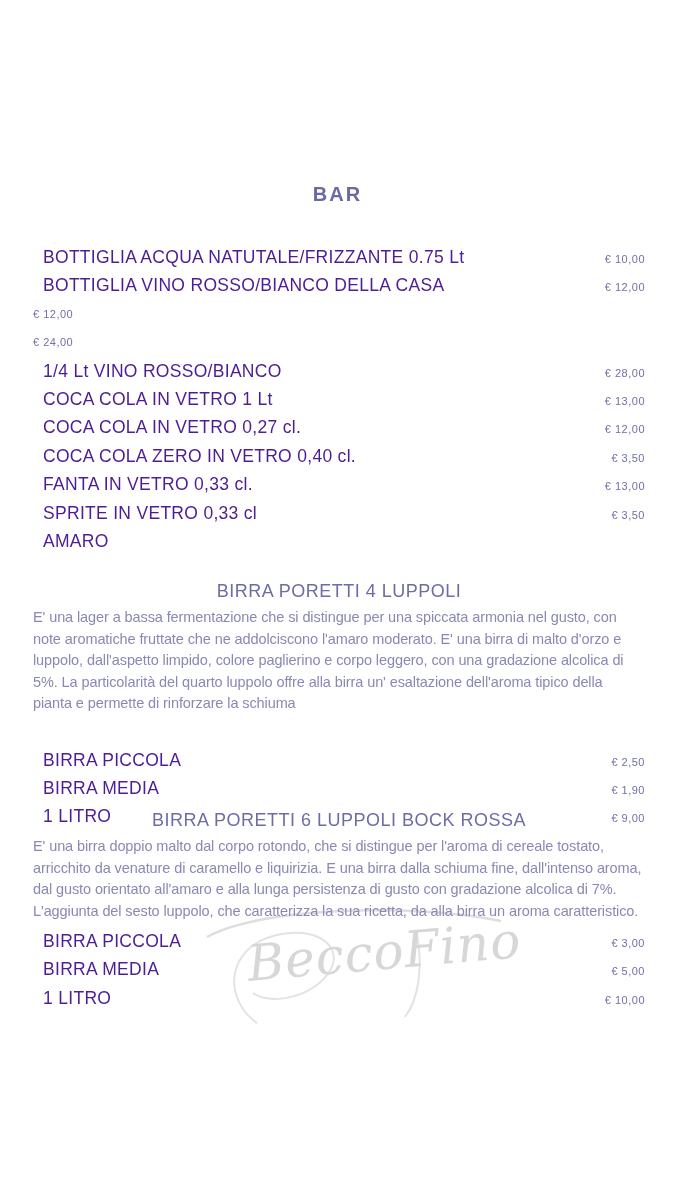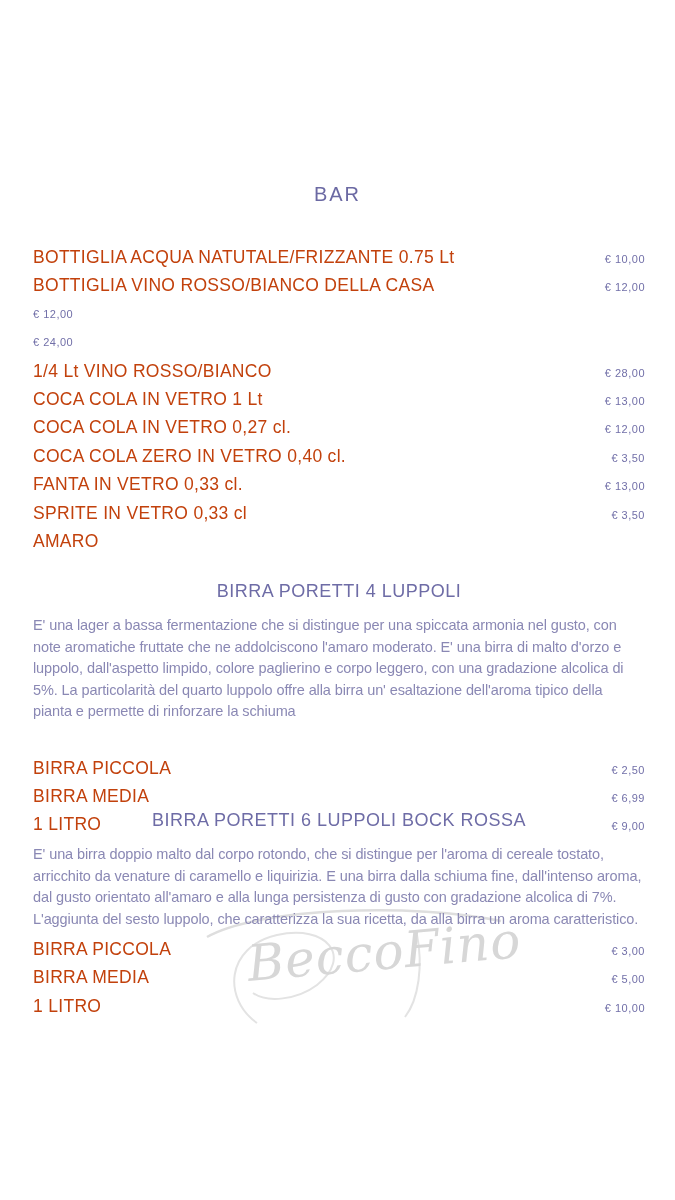--- a/index.html
+++ b/index.html
@@ -15,21 +15,21 @@
     overflow: hidden;
     font-family: "Liberation Sans", sans-serif;
   }
   .page-title {
     position: absolute;
     top: 183px;
     left: 0;
     width: 675px;
     text-align: center;
     font-size: 20px;
-    font-weight: 400;
+    font-weight: 700;
     letter-spacing: 2px;
     color: #6b69a3;
     z-index: 1;
   }
   .block {
     position: absolute;
     left: 33px;
     right: 30px;
     z-index: 1;
   }
@@ -40,38 +40,39 @@
   .menu-row {
     display: flex;
     justify-content: space-between;
     align-items: baseline;
     height: 28.4px;
     line-height: 28.4px;
   }
   .item-label {
     font-size: 17.5px;
     letter-spacing: 0.3px;
-    color: #c2410c;
+    color: #4c1d95;
     white-space: nowrap;
+    margin-left: 10px;
   }
   .item-price {
     font-size: 11px;
     letter-spacing: 0.5px;
     color: #716fa8;
     white-space: nowrap;
   }
   .section-heading {
     text-align: center;
     font-size: 18px;
     letter-spacing: 0.5px;
     color: #6e6ca6;
     line-height: 26px;
   }
   .section-desc {
-    margin-top: 11px;
+    margin-top: 3px;
     font-size: 14.5px;
     letter-spacing: -0.1px;
     line-height: 21.5px;
     color: #8a88b4;
   }
   .gap-lg { margin-top: 31px; }
   .gap-sm { margin-top: 5px; }
 
   .watermark {
     position: absolute;
@@ -164,21 +165,21 @@
   <div class="block block-section1">
     <div class="section-heading">BIRRA PORETTI 4 LUPPOLI</div>
     <div class="section-desc">E' una lager a bassa fermentazione che si distingue per una spiccata armonia nel gusto, con note aromatiche fruttate che ne addolciscono l'amaro moderato. E' una birra di malto d'orzo e luppolo, dall'aspetto limpido, colore paglierino e corpo leggero, con una gradazione alcolica di 5%. La particolarità del quarto luppolo offre alla birra un' esaltazione dell'aroma tipico della pianta e permette di rinforzare la schiuma</div>
     <div class="gap-lg">
       <div class="menu-row">
         <span class="item-label">BIRRA PICCOLA</span>
         <span class="item-price">€ 2,50</span>
       </div>
       <div class="menu-row">
         <span class="item-label">BIRRA MEDIA</span>
-        <span class="item-price">€ 6,99</span>
+        <span class="item-price">€ 1,90</span>
       </div>
       <div class="menu-row">
         <span class="item-label">1 LITRO</span>
         <span class="item-price">€ 9,00</span>
       </div>
     </div>
   </div>
 
   <div class="block block-section2">
     <div class="section-heading">BIRRA PORETTI 6 LUPPOLI BOCK ROSSA</div>

